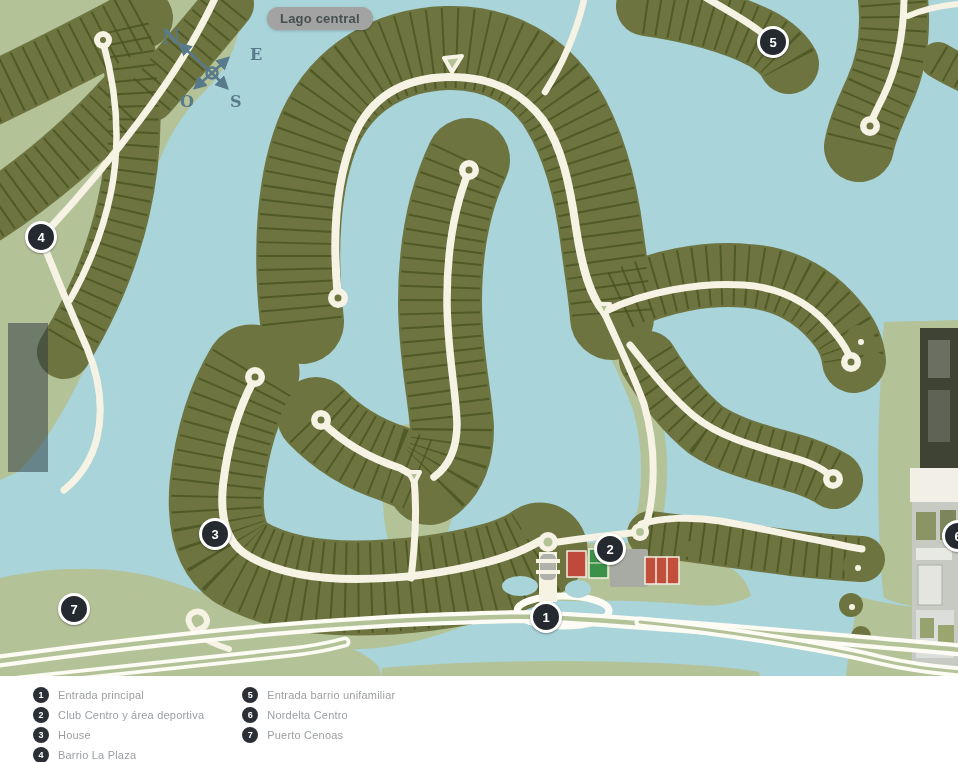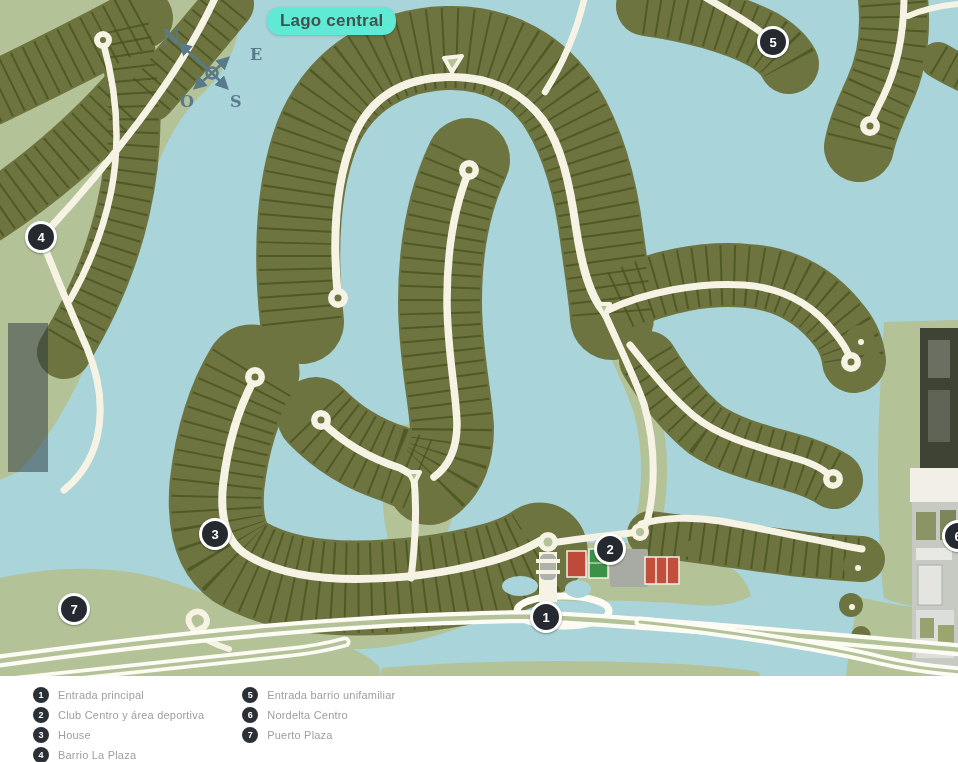--- a/index.html
+++ b/index.html
@@ -1,21 +1,21 @@
 <!DOCTYPE html>
 <html><head>
 <meta charset="utf-8">
 <style>
   html,body{margin:0;padding:0;background:#ffffff;}
   #stage{position:relative;width:958px;height:762px;overflow:hidden;background:#ffffff;
          font-family:"Liberation Sans", sans-serif;}
   #mapsvg{position:absolute;left:0;top:0;}
   
-  .badge{position:absolute;left:267px;top:7px;background:#5eead4;border-radius:13px;
-         padding:4px 13px;font-size:17px;font-weight:bold;color:#44514f;
+  .badge{position:absolute;left:267px;top:7px;background:#a3a3a3;border-radius:13px;
+         padding:4px 13px;font-size:13px;font-weight:bold;color:#44514f;
          box-shadow:0 1px 3px rgba(0,0,0,.18);letter-spacing:.2px;}
   
   .marker{position:absolute;width:26px;height:26px;border-radius:50%;background:#252a31;
           border:3px solid #ffffff;color:#fff;font-size:13px;font-weight:bold;
           display:flex;align-items:center;justify-content:center;
           box-shadow:0 1px 2px rgba(0,0,0,.35);box-sizing:content-box;}
   
   .legend{position:absolute;left:33px;top:687px;display:flex;gap:38px;}
   .legend-col{display:flex;flex-direction:column;gap:5px;}
   .legend-row{display:flex;align-items:center;gap:9px;height:15px;}
@@ -299,21 +299,21 @@
     <div class="legend-row">
       <span class="legend-dot">5</span>
       <span class="legend-label">Entrada barrio unifamiliar</span>
     </div>
     <div class="legend-row">
       <span class="legend-dot">6</span>
       <span class="legend-label">Nordelta Centro</span>
     </div>
     <div class="legend-row">
       <span class="legend-dot">7</span>
-      <span class="legend-label">Puerto Plaza</span>
+      <span class="legend-label">Puerto Cenoas</span>
     </div>
   </div>
 </div>
 
 <div class="brand">
 </div>
 
 </div>
 
 </body></html>

